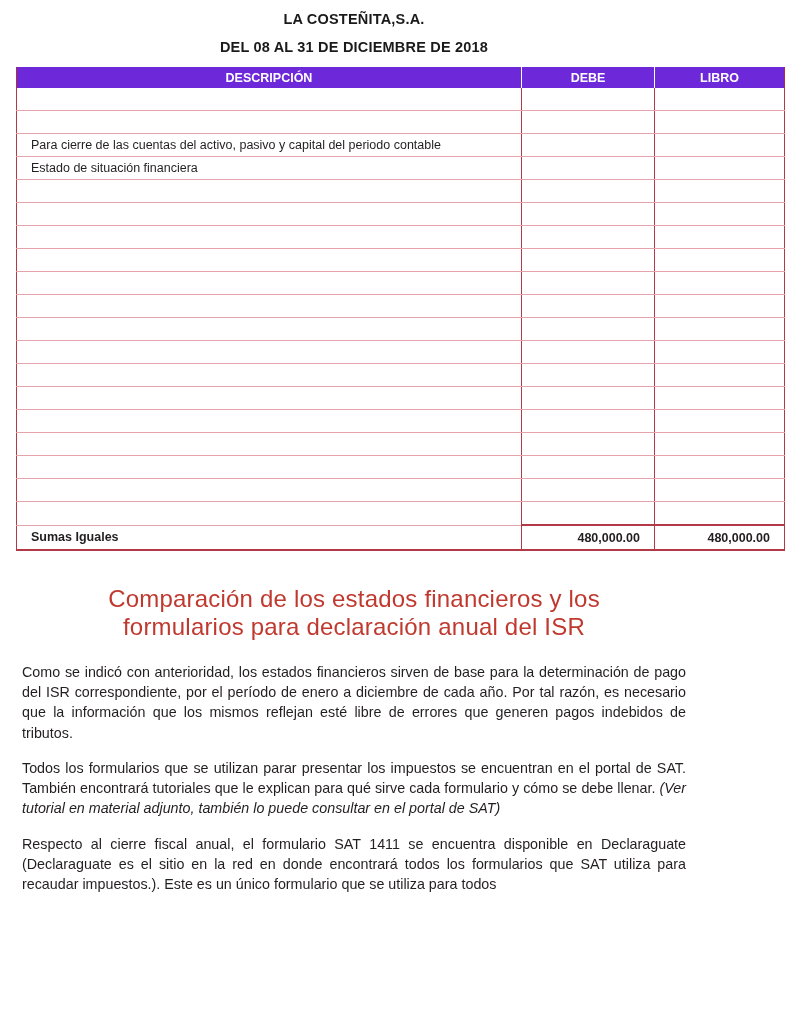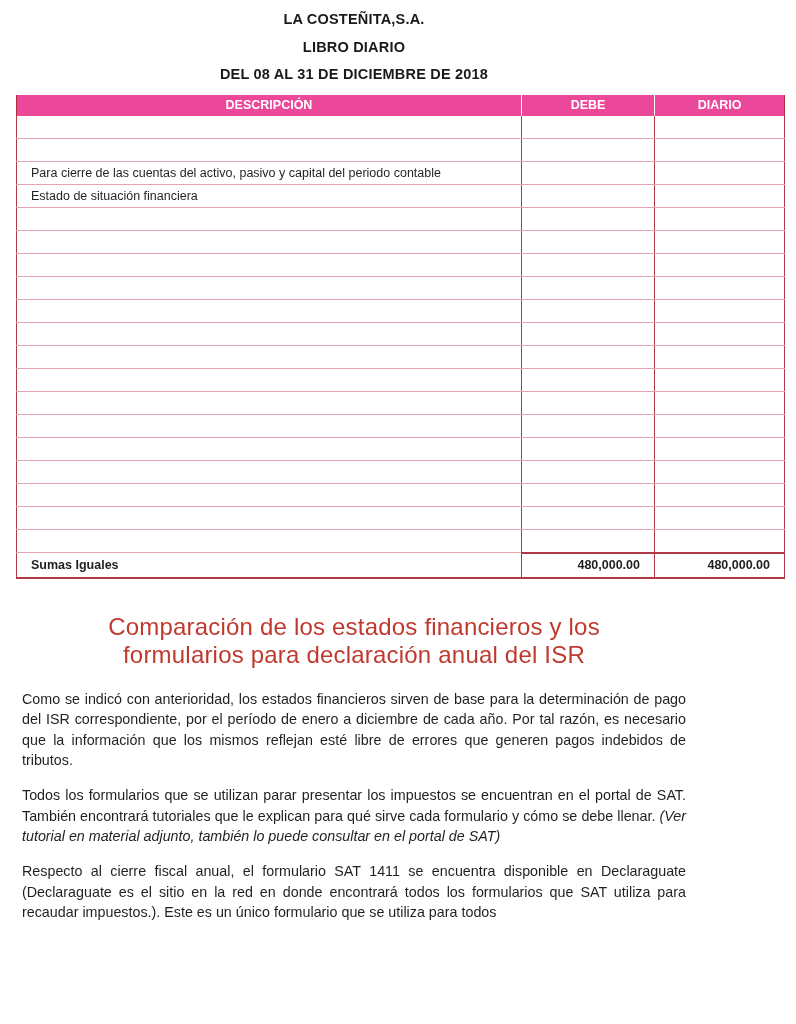--- a/index.html
+++ b/index.html
@@ -42,21 +42,21 @@
     margin-top: 12px;
     padding: 0 2px;
   }
   table.ledger {
     width: 768px;
     border-collapse: collapse;
     table-layout: fixed;
     font-size: 12.5px;
   }
   table.ledger th {
-    background: #ec4899;
+    background: #6d28d9;
     color: #ffffff;
     font-weight: bold;
     font-size: 12.5px;
     height: 21px;
     text-align: center;
     border-left: 1px solid #ad2e3d;
     border-right: 1px solid #ffffff;
     padding: 0;
   }
   table.ledger th:last-child { border-right: 1px solid #ad2e3d; }
@@ -119,36 +119,35 @@
   .body-copy p:last-child { margin-bottom: 17px; }
   .body-copy i { font-style: italic; }
 </style>
 </head>
 <body>
 
 <div class="page">
 
   <div class="doc-heading">
     <div class="line line1">LA COSTEÑITA,S.A.</div>
-    <div class="line">LIBRO DIARIO</div>
     <div class="line">DEL 08 AL 31 DE DICIEMBRE DE 2018</div>
   </div>
 
   <div class="ledger-wrap">
     <table class="ledger">
       <colgroup>
         <col class="c-desc">
         <col class="c-debe">
         <col class="c-haber">
       </colgroup>
       <thead>
         <tr>
           <th>DESCRIPCIÓN</th>
           <th>DEBE</th>
-          <th>DIARIO</th>
+          <th>LIBRO</th>
         </tr>
       </thead>
       <tbody id="ledger-body">
           <tr>
             <td class="col-desc"></td>
             <td class="col-num"></td>
             <td class="col-num"></td>
           </tr>
           <tr>
             <td class="col-desc"></td>

